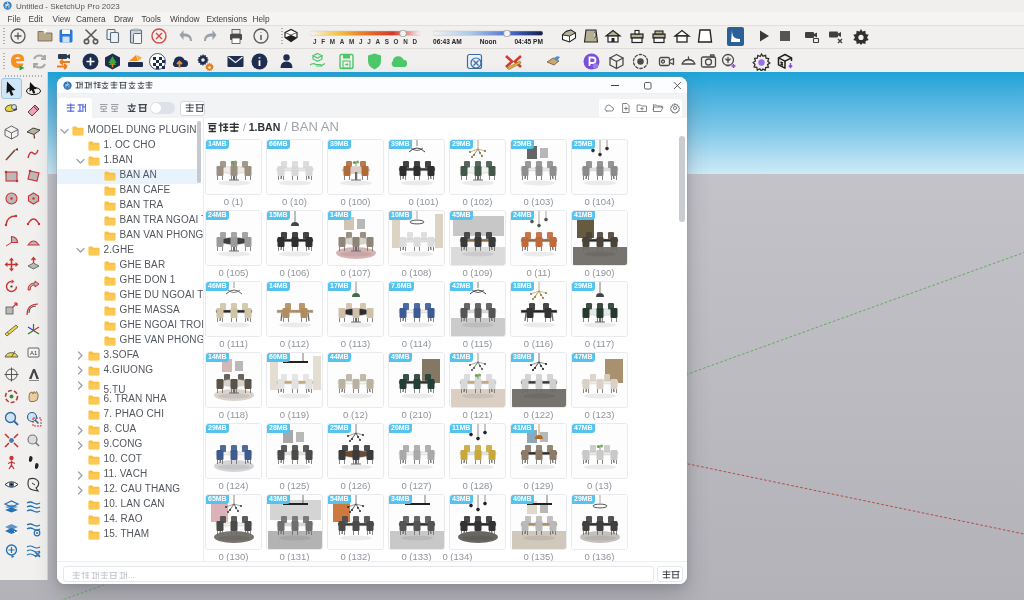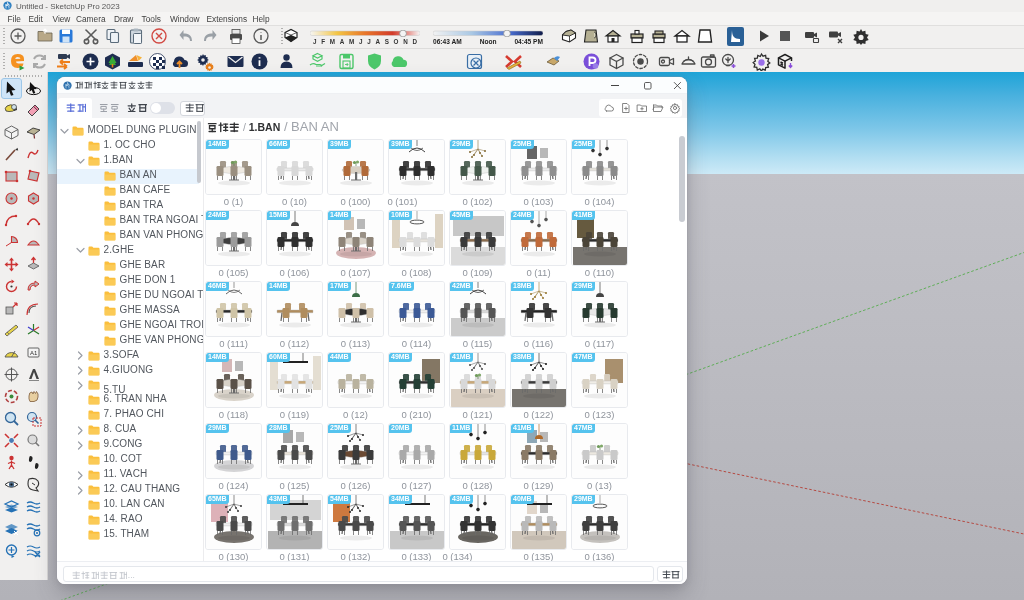--- a/index.html
+++ b/index.html
@@ -1054,21 +1054,21 @@
           <path d="M15 30.8 L14 39 M41 30.8 L42 39" stroke="#6a6a6a" stroke-width="1.3"></path>
           <rect x="10.5" y="26" width="7" height="10" rx="1.2" fill="#2e2e2e"></rect>
           <path d="M11.5 36 V40 M16.5 36 V40" stroke="#6a6a6a" stroke-width="0.8"></path>
           <rect x="24.5" y="26" width="7" height="10" rx="1.2" fill="#2e2e2e"></rect>
           <path d="M25.5 36 V40 M30.5 36 V40" stroke="#6a6a6a" stroke-width="0.8"></path>
           <rect x="38.5" y="26" width="7" height="10" rx="1.2" fill="#2e2e2e"></rect>
           <path d="M39.5 36 V40 M44.5 36 V40" stroke="#6a6a6a" stroke-width="0.8"></path>
         </svg>
         <div class="badge">39MB</div>
       </div>
-      <div class="cap" style="left:317px;top:119px">0 (101)</div>
+      <div class="cap" style="left:338px;top:119px">0 (101)</div>
       <div class="card" style="left:392px;top:62px">
         <svg width="57" height="56" viewBox="0 0 57 56" style="display:block">
           <rect width="57" height="56" fill="#fdfdfd"></rect>
           <line x1="28" y1="0" x2="28" y2="9" stroke="#8a7340" stroke-width="0.6"></line>
           <line x1="28" y1="9" x2="20" y2="12" stroke="#8a7340" stroke-width="0.5"></line>
           <circle cx="20" cy="12" r="1.1" fill="#8a7340"></circle>
           <line x1="28" y1="9" x2="24" y2="15" stroke="#8a7340" stroke-width="0.5"></line>
           <circle cx="24" cy="15" r="1.1" fill="#8a7340"></circle>
           <line x1="28" y1="9" x2="30" y2="13" stroke="#8a7340" stroke-width="0.5"></line>
           <circle cx="30" cy="13" r="1.1" fill="#8a7340"></circle>
@@ -1285,21 +1285,21 @@
           <path d="M15 30.8 L14 39 M41 30.8 L42 39" stroke="#6a6a6a" stroke-width="1.3"></path>
           <rect x="10.5" y="26" width="7" height="10" rx="1.2" fill="#4a4438"></rect>
           <path d="M11.5 36 V40 M16.5 36 V40" stroke="#6a6a6a" stroke-width="0.8"></path>
           <rect x="24.5" y="26" width="7" height="10" rx="1.2" fill="#4a4438"></rect>
           <path d="M25.5 36 V40 M30.5 36 V40" stroke="#6a6a6a" stroke-width="0.8"></path>
           <rect x="38.5" y="26" width="7" height="10" rx="1.2" fill="#4a4438"></rect>
           <path d="M39.5 36 V40 M44.5 36 V40" stroke="#6a6a6a" stroke-width="0.8"></path>
         </svg>
         <div class="badge">41MB</div>
       </div>
-      <div class="cap" style="left:514px;top:190px">0 (110)</div>
+      <div class="cap" style="left:514px;top:190px">0 (190)</div>
       <div class="card" style="left:148px;top:204px">
         <svg width="57" height="56" viewBox="0 0 57 56" style="display:block">
           <rect width="57" height="56" fill="#fdfdfd"></rect>
           <line x1="28" y1="0" x2="28" y2="6" stroke="#555" stroke-width="0.6"></line>
           <path d="M20 12 Q28 4 36 12" fill="none" stroke="#555" stroke-width="0.9"></path>
           <path d="M22 8 Q28 13 34 8" fill="none" stroke="#555" stroke-width="0.7"></path>
           <ellipse cx="28" cy="43" rx="16" ry="2.5" fill="#000" opacity="0.07"></ellipse>
           <rect x="14" y="21" width="6" height="9" rx="1.2" fill="#cfc4a6" opacity="0.9"></rect>
           <rect x="25" y="21" width="6" height="9" rx="1.2" fill="#cfc4a6" opacity="0.9"></rect>
           <rect x="36" y="21" width="6" height="9" rx="1.2" fill="#cfc4a6" opacity="0.9"></rect>

